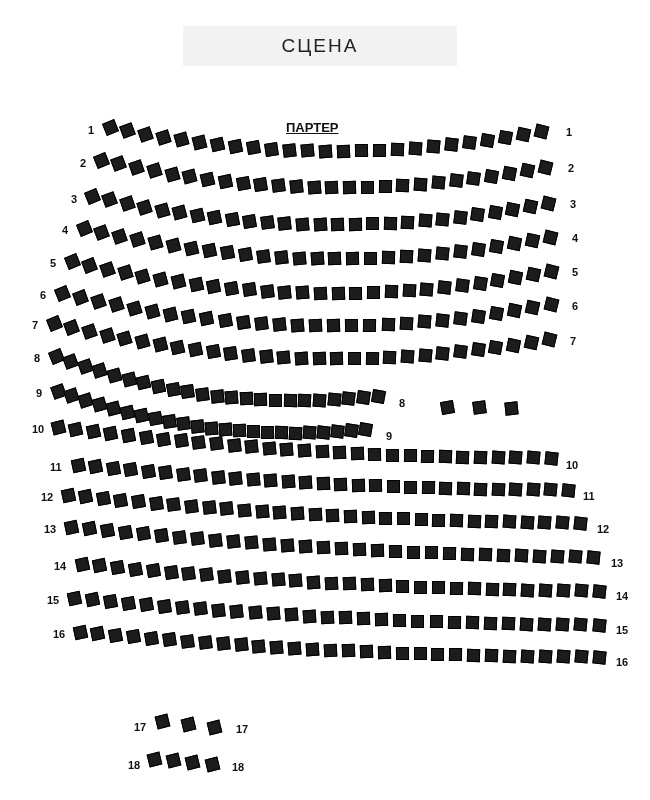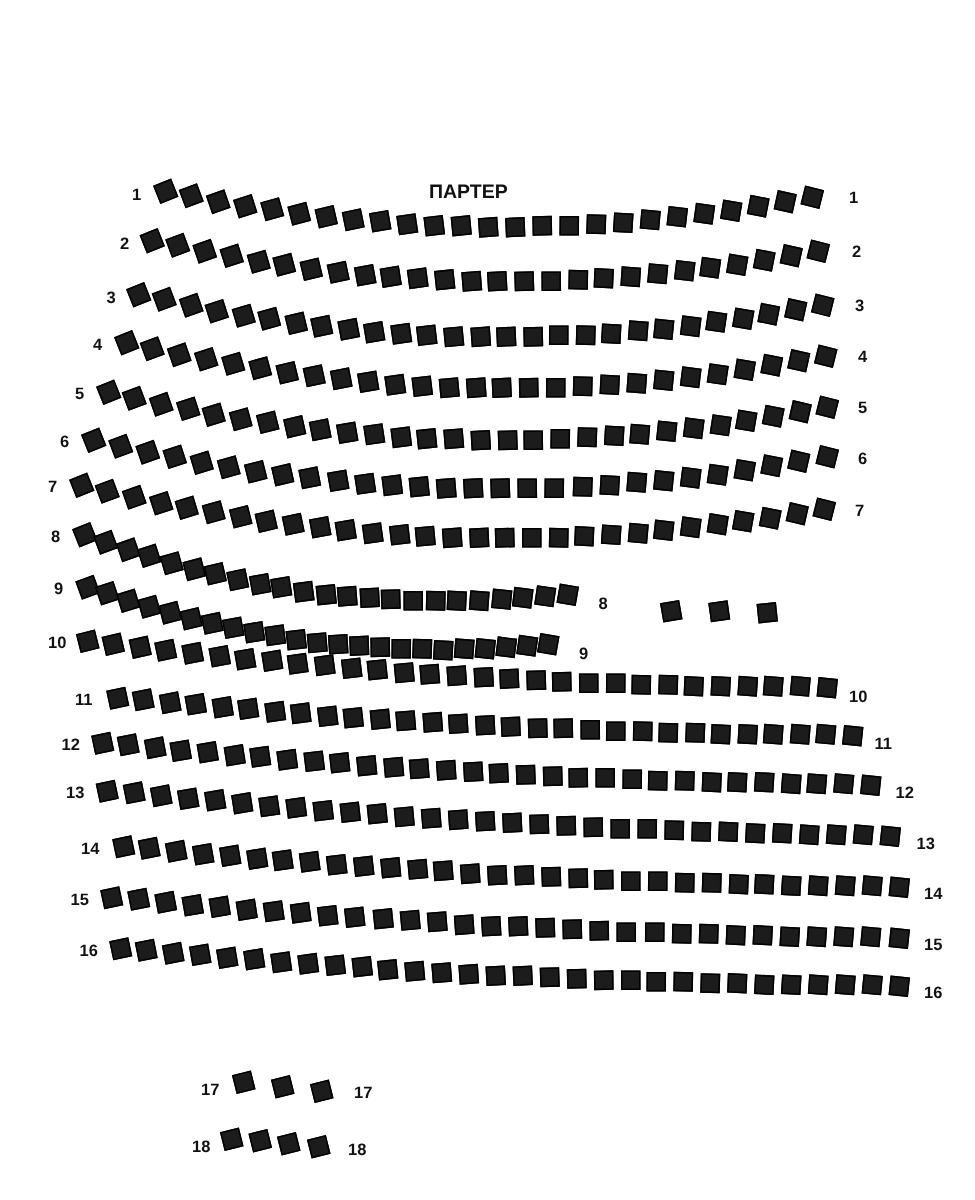--- a/index.html
+++ b/index.html
@@ -54,21 +54,24 @@
     height: 13px;
     background: #1c1c1c;
     border: 1px solid #000;
     box-sizing: border-box;
   }
 </style>
 </head>
 <body>
 
 <div id="hall">
-<div class="section-title" style="left: 286px; top: 120px;">ПАРТЕР</div>
+  <div class="stage" id="stage" style="left: 183px; top: 26px; width: 274px; height: 40px;">
+    <span class="stage-label">СЦЕНА</span>
+  </div>
+<div class="section-title" style="left: 286px; top: 120px; text-decoration: underline;">ПАРТЕР</div>
     <div class="seat" title="1-1" style="left: 103.5px; top: 120.5px; transform: rotate(-22deg); background: rgb(28, 28, 28);"></div>
     <div class="seat" title="1-2" style="left: 121.458px; top: 124.181px; transform: rotate(-20.5deg); background: rgb(28, 28, 28);"></div>
     <div class="seat" title="1-3" style="left: 139.417px; top: 127.556px; transform: rotate(-19deg); background: rgb(28, 28, 28);"></div>
     <div class="seat" title="1-4" style="left: 157.375px; top: 130.625px; transform: rotate(-17.5deg); background: rgb(28, 28, 28);"></div>
     <div class="seat" title="1-5" style="left: 175.333px; top: 133.389px; transform: rotate(-16deg); background: rgb(28, 28, 28);"></div>
     <div class="seat" title="1-6" style="left: 193.292px; top: 135.847px; transform: rotate(-14.5deg); background: rgb(28, 28, 28);"></div>
     <div class="seat" title="1-7" style="left: 211.25px; top: 138px; transform: rotate(-13deg); background: rgb(28, 28, 28);"></div>
     <div class="seat" title="1-8" style="left: 229.208px; top: 139.847px; transform: rotate(-11.5deg); background: rgb(28, 28, 28);"></div>
     <div class="seat" title="1-9" style="left: 247.167px; top: 141.389px; transform: rotate(-10deg); background: rgb(28, 28, 28);"></div>
     <div class="seat" title="1-10" style="left: 265.125px; top: 142.625px; transform: rotate(-8.5deg); background: rgb(28, 28, 28);"></div>

